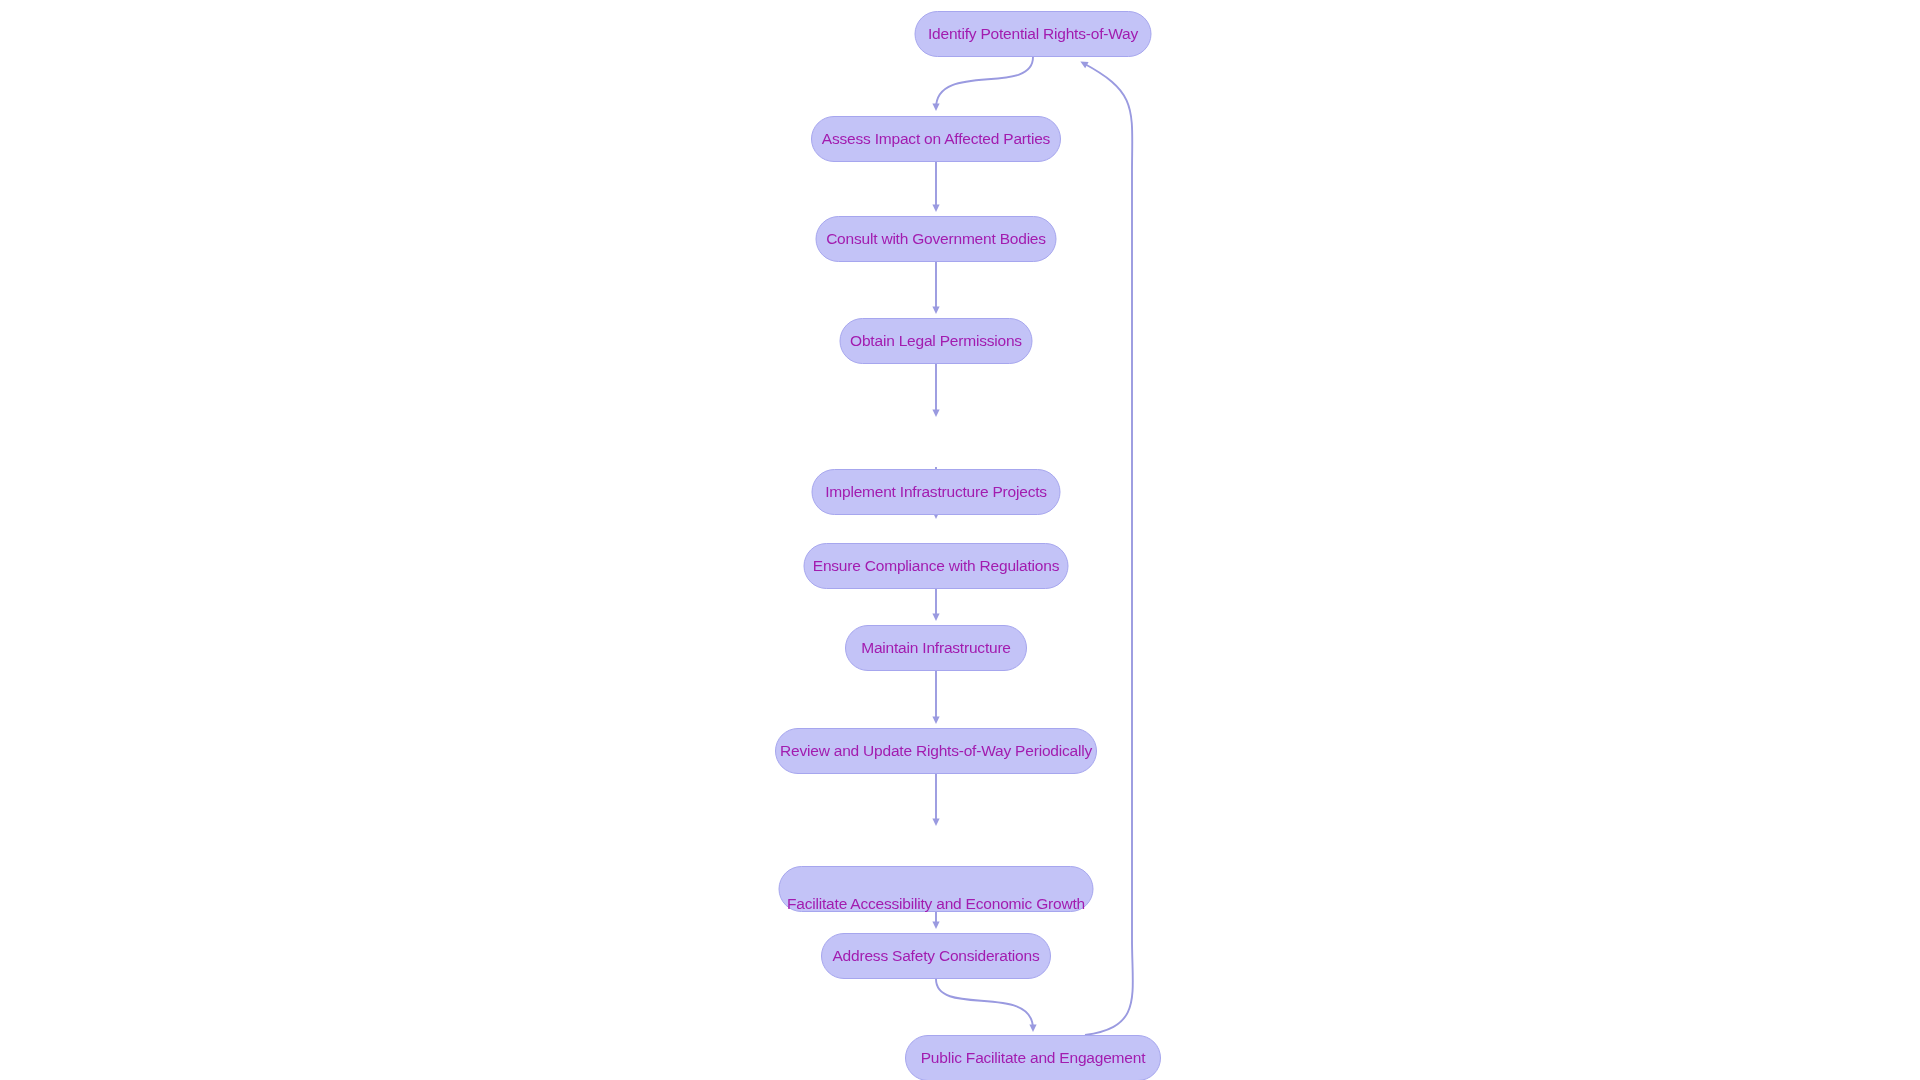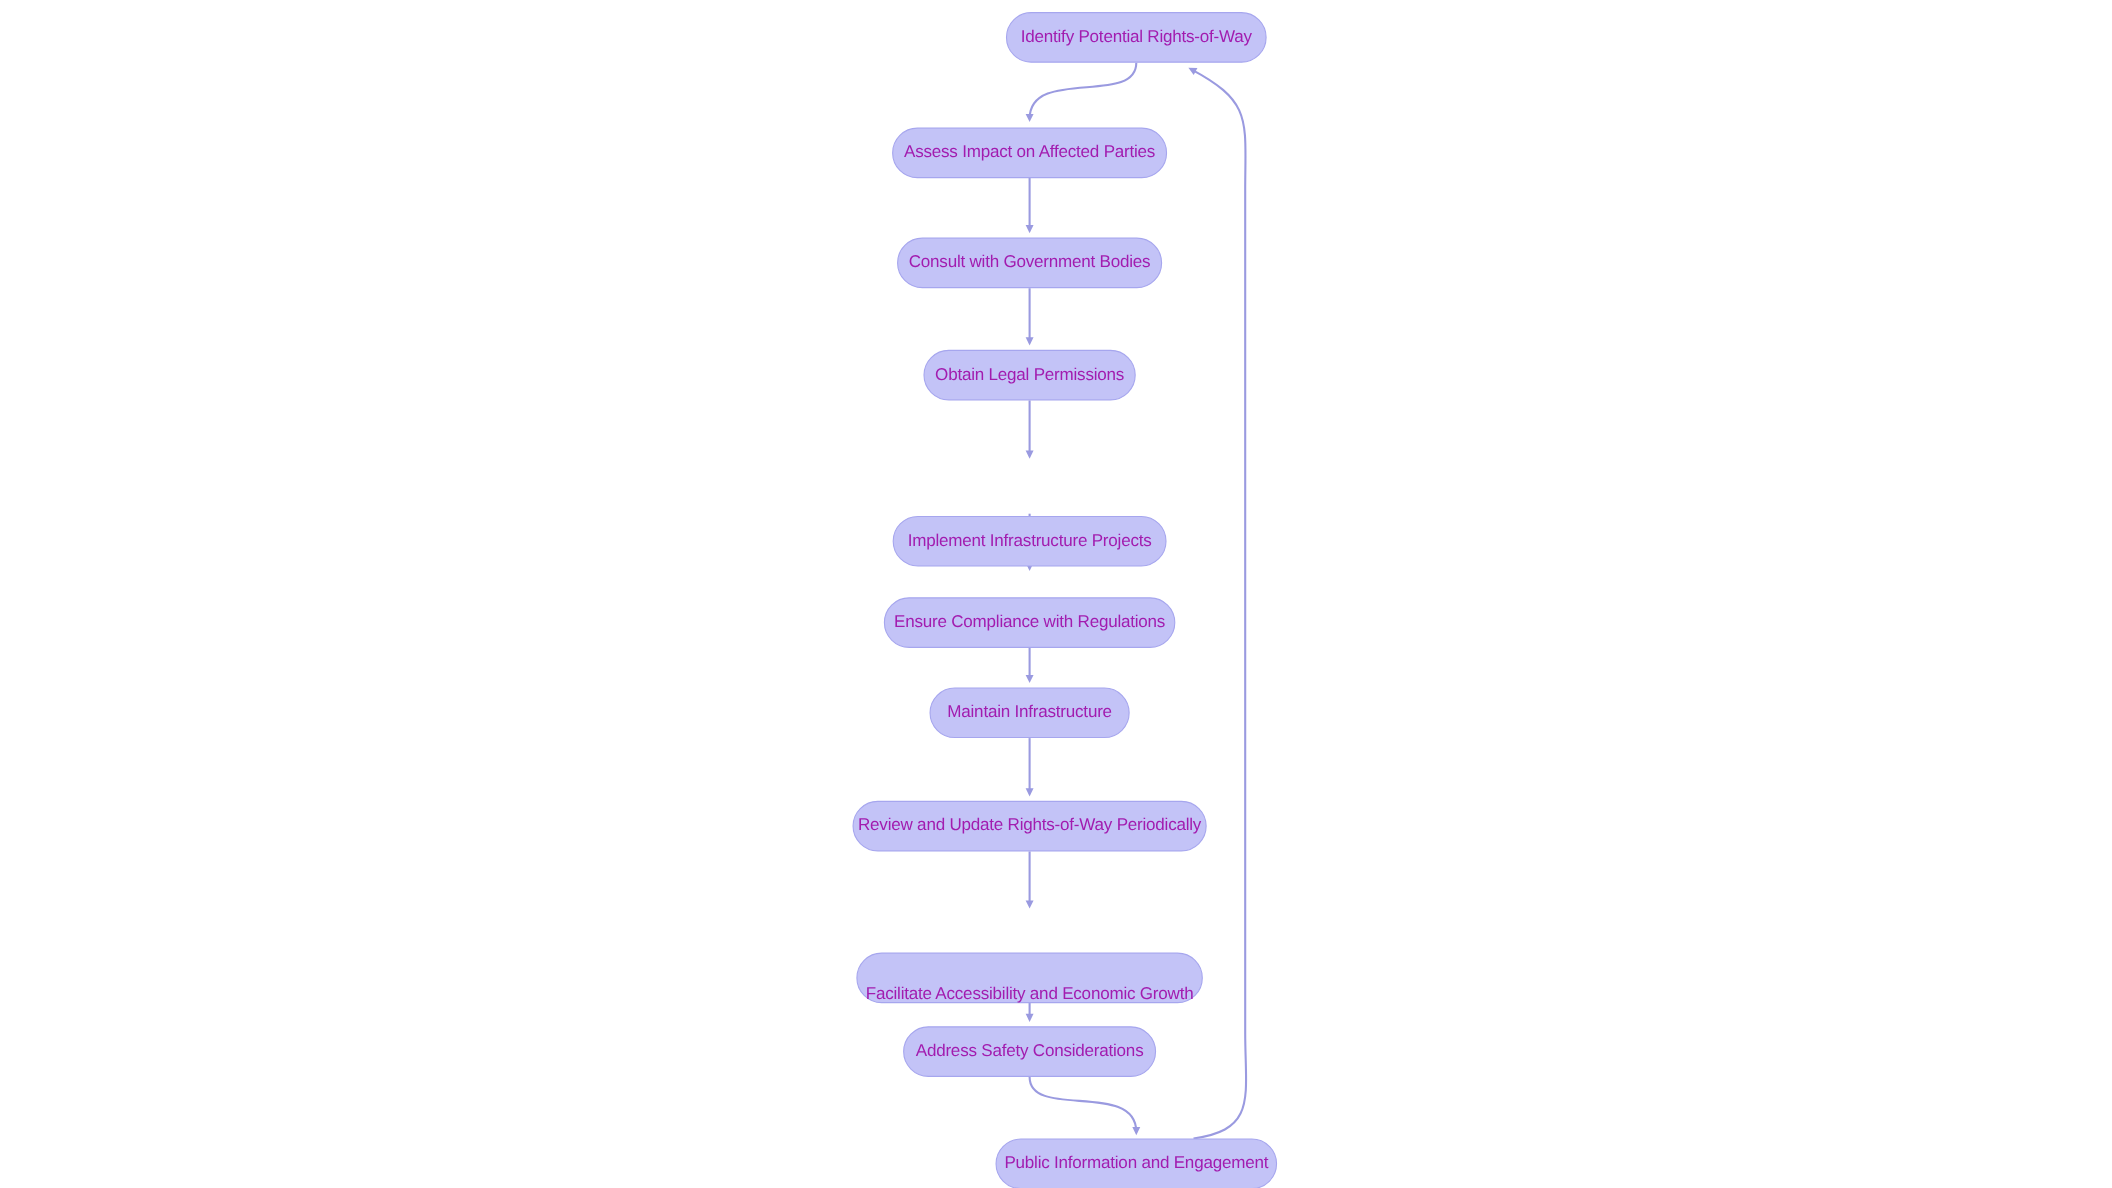--- a/index.html
+++ b/index.html
@@ -100,17 +100,17 @@
       <div class="node" style="left: 936px; top: 751px; width: 322px;">
         <span class="node-label">Review and Update Rights-of-Way Periodically</span>
       </div>
       <div class="node" style="left: 936px; top: 889px; width: 315px; align-items: flex-end;">
         <span class="node-label">Facilitate Accessibility and Economic Growth</span>
       </div>
       <div class="node" style="left: 936px; top: 956px; width: 230px;">
         <span class="node-label">Address Safety Considerations</span>
       </div>
       <div class="node" style="left: 1033px; top: 1058px; width: 256px;">
-        <span class="node-label">Public Information and Engagement</span>
+        <span class="node-label">Public Facilitate and Engagement</span>
       </div>
     </div>
 
 </div>
 
 </body></html>

